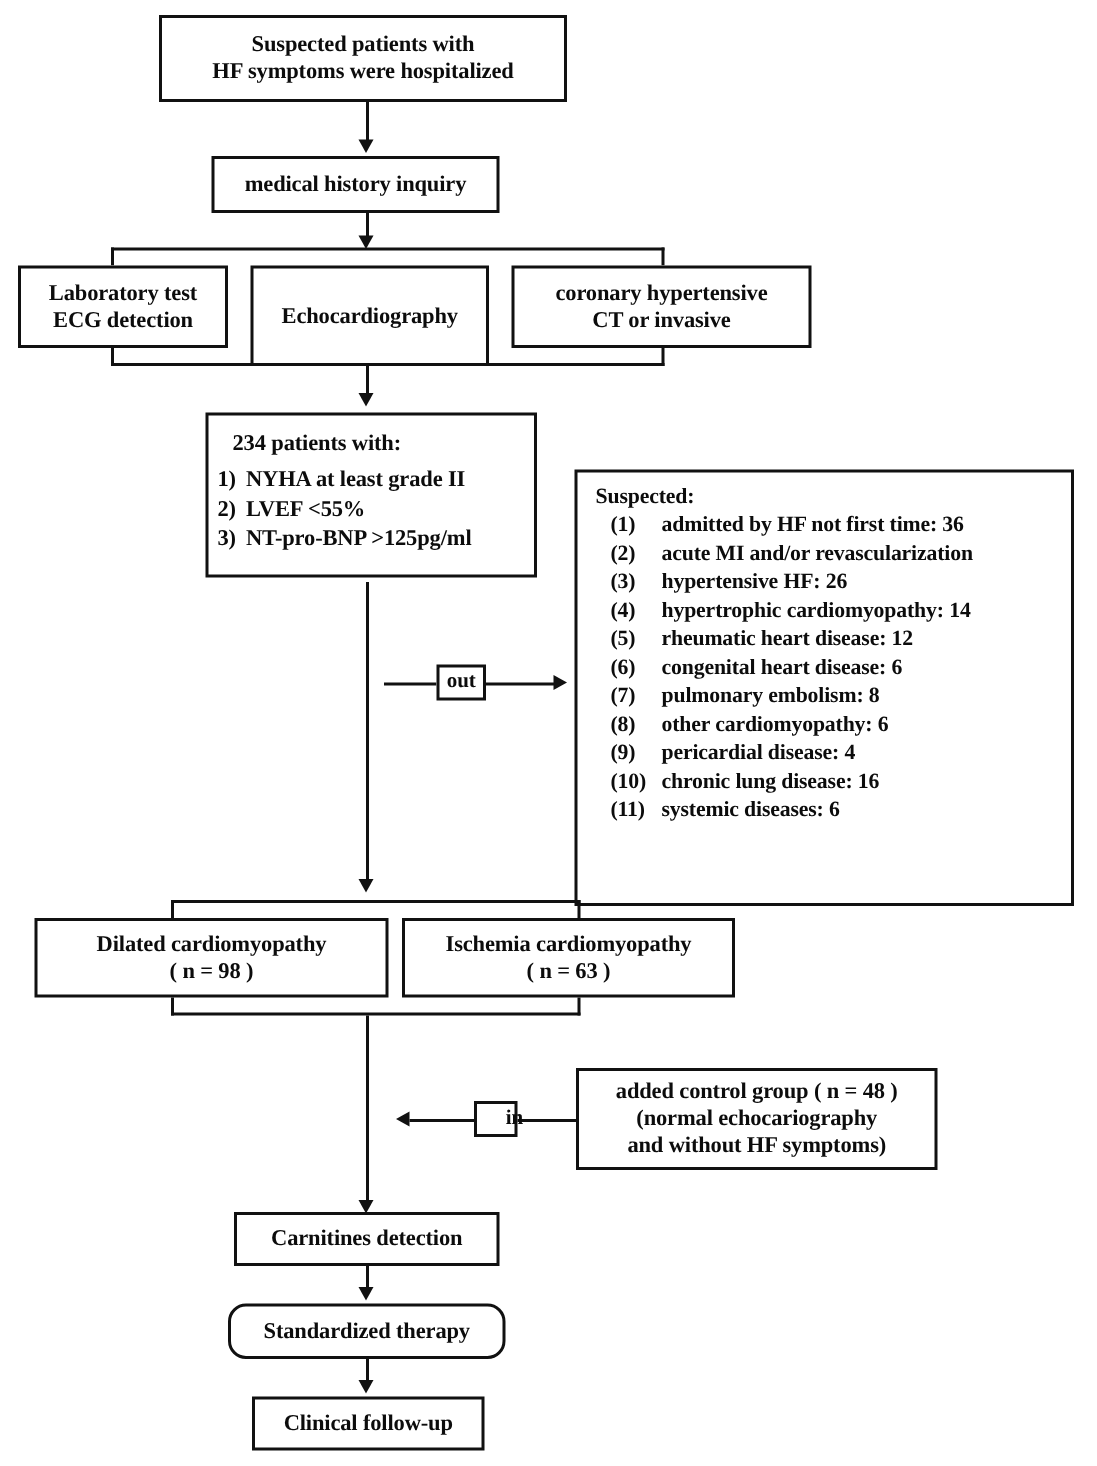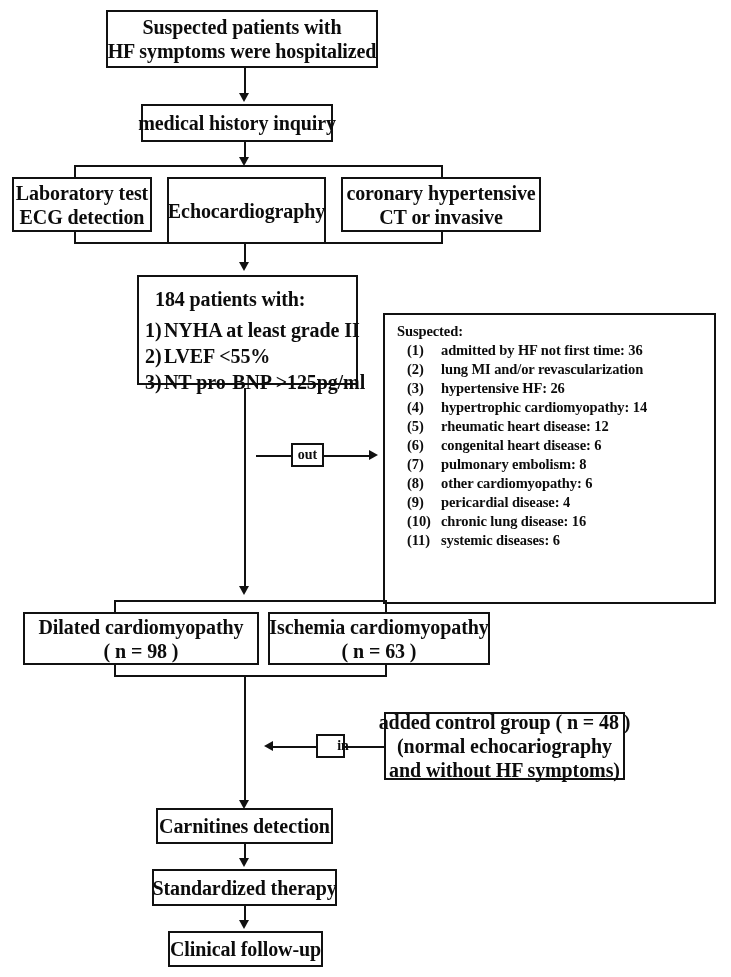--- a/index.html
+++ b/index.html
@@ -24,21 +24,21 @@
     box-sizing: border-box;
     border: 2.5px solid #111111;
     background: #ffffff;
     display: flex;
     flex-direction: column;
     align-items: center;
     justify-content: center;
     text-align: center;
     font-weight: bold;
     color: #0c0c0c;
-    font-size: 20px;
+    font-size: 15px;
     line-height: 1.20;
     letter-spacing: -0.1px;
   }
   .box .ln { display: block; white-space: nowrap; }
 
   
   .box.listbox {
     align-items: flex-start;
     justify-content: flex-start;
     text-align: left;
@@ -177,21 +177,21 @@
     <span class="ln">coronary hypertensive</span>
     <span class="ln">CT or invasive</span>
   </div>
 
   <div class="bracket up" style="left:74px; top:232px; width:369px; height:12px;"></div>
 
   <div class="vline" style="left:244px; top:244px; height:22px;"></div>
   <div class="arrow-down" style="left:239px; top:262px;"></div>
 
   <div class="box listbox" style="left:137px; top:275px; width:221px; height:110px; padding:10px 6px 8px 6px;">
-    <div class="crit-head">184 patients with:</div>
+    <div class="crit-head">234 patients with:</div>
     <div class="crit-row">
       <span class="crit-num">1)</span>
       <span class="crit-txt">NYHA at least grade II</span>
     </div>
     <div class="crit-row">
       <span class="crit-num">2)</span>
       <span class="crit-txt">LVEF &lt;55%</span>
     </div>
     <div class="crit-row">
       <span class="crit-num">3)</span>
@@ -212,21 +212,21 @@
   <div class="box listbox" style="left:383px; top:313px; width:333px; height:291px; padding:8px 4px 6px 6px; font-size:14.5px;">
     <div class="exc-title">Suspected:</div>
 
     <div class="exc-row">
       <span class="exc-num">(1)</span>
       <span class="exc-txt">admitted by HF not first time: 36</span>
     </div>
 
     <div class="exc-row">
       <span class="exc-num">(2)</span>
-      <span class="exc-txt">lung MI and/or revascularization</span>
+      <span class="exc-txt">acute MI and/or revascularization</span>
     </div>
 
     <div class="exc-row">
       <span class="exc-num">(3)</span>
       <span class="exc-txt">hypertensive HF: 26</span>
     </div>
 
     <div class="exc-row">
       <span class="exc-num">(4)</span>
       <span class="exc-txt">hypertrophic cardiomyopathy: 14</span>
@@ -298,21 +298,21 @@
     <span class="ln">and without HF symptoms)</span>
   </div>
 
   <div class="box" style="left:156px; top:808px; width:177px; height:36px;">
     <span class="ln">Carnitines detection</span>
   </div>
 
   <div class="vline" style="left:244px; top:844px; height:18px;"></div>
   <div class="arrow-down" style="left:239px; top:858px;"></div>
 
-  <div class="box" style="left:152px; top:869px; width:185px; height:37px;">
+  <div class="box" style="left:152px; top:869px; width:185px; height:37px;border-radius:12px;">
     <span class="ln">Standardized therapy</span>
   </div>
 
   <div class="vline" style="left:244px; top:906px; height:18px;"></div>
   <div class="arrow-down" style="left:239px; top:920px;"></div>
 
   <div class="box" style="left:168px; top:931px; width:155px; height:36px;">
     <span class="ln">Clinical follow-up</span>
   </div>
 

